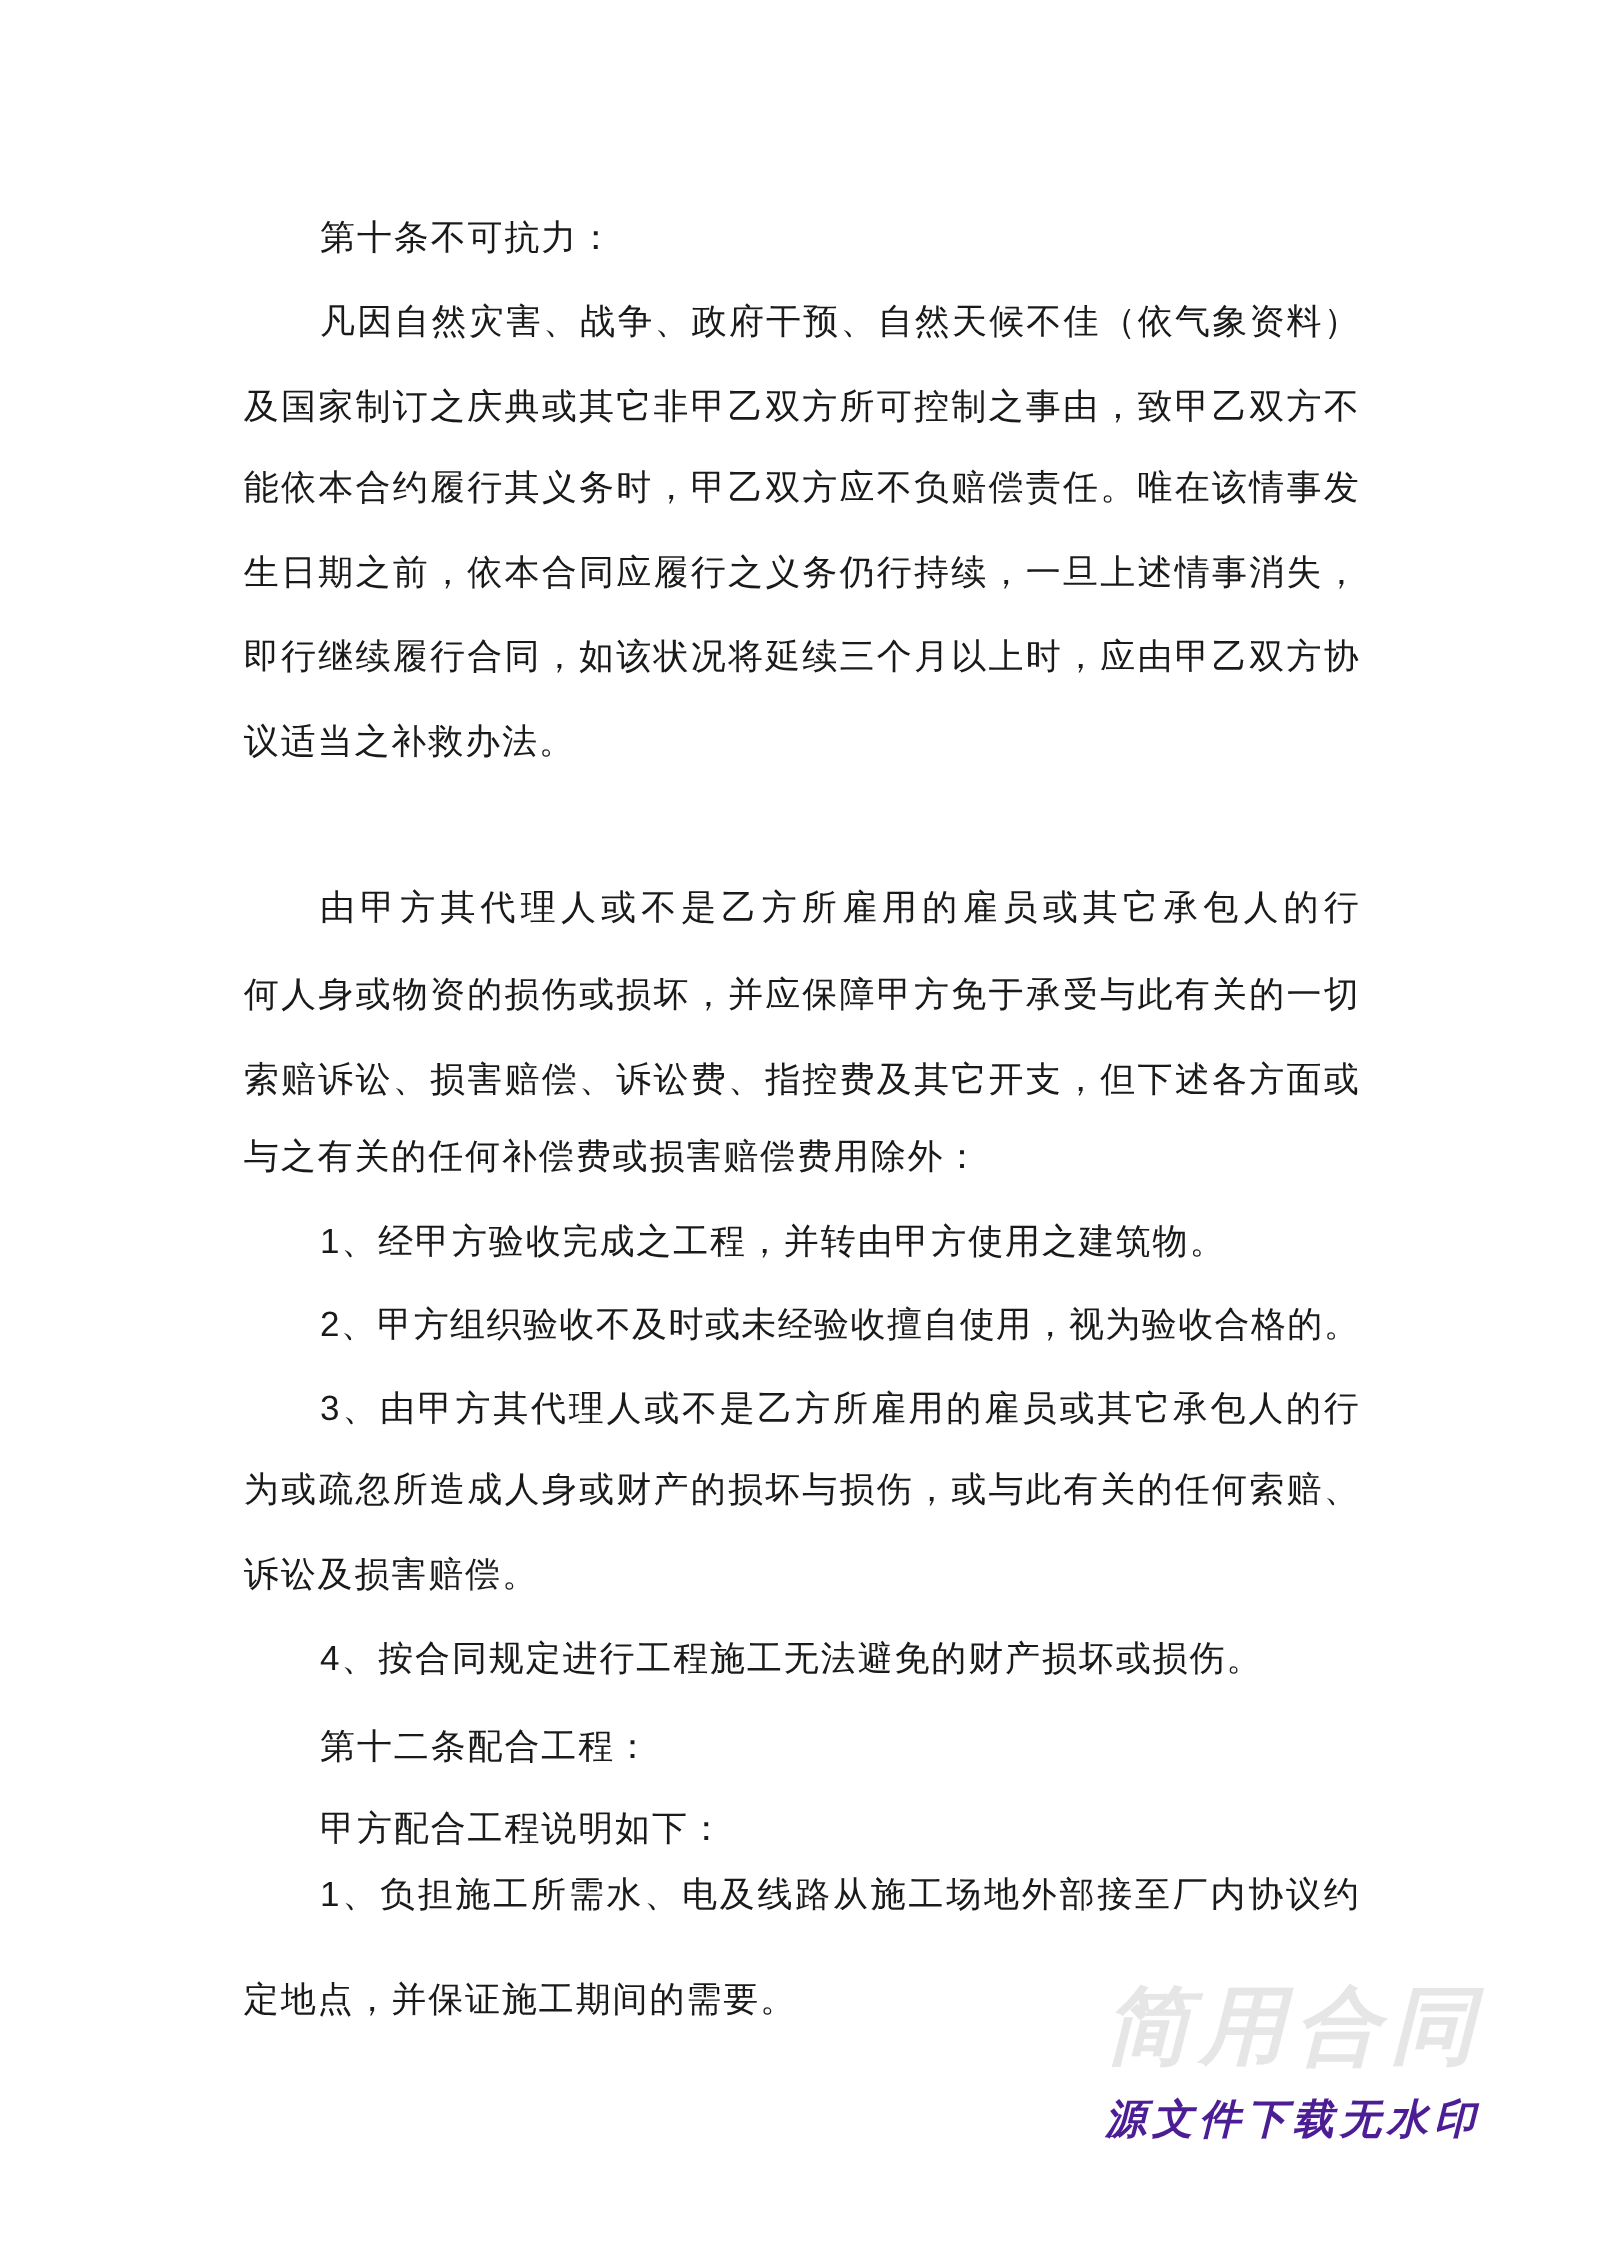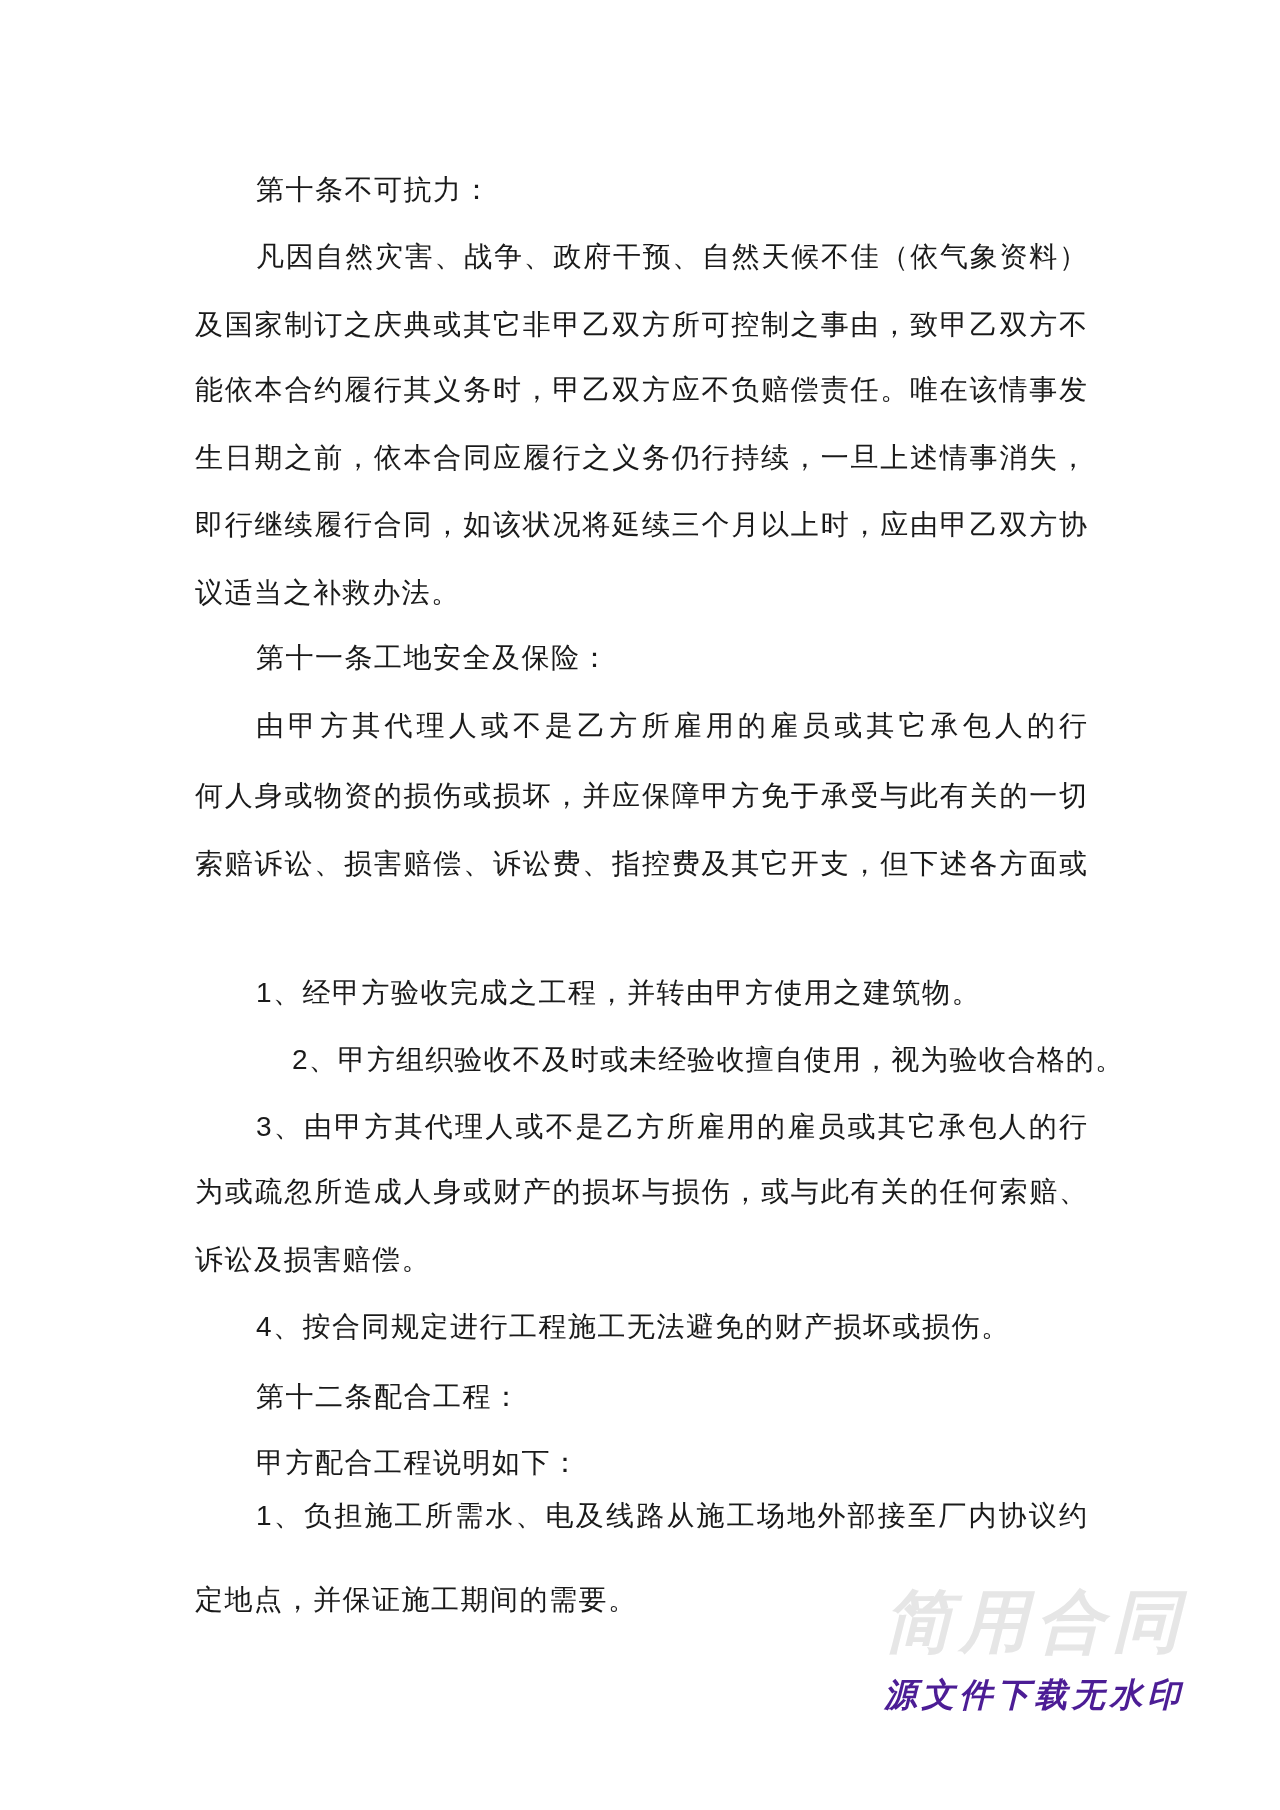--- a/index.html
+++ b/index.html
@@ -38,26 +38,26 @@
 <body>
 
 <div class="page">
   <div class="line indent" style="top: 170px;">第十条不可抗力：</div>
   <div class="line indent justify" style="top: 237px;">凡因自然灾害、战争、政府干预、自然天候不佳（依气象资料）</div>
   <div class="line justify" style="top: 370px;">能依本合约履行其义务时，甲乙双方应不负赔偿责任。唯在该情事发</div>
   <div class="line justify" style="top: 305px;">及国家制订之庆典或其它非甲乙双方所可控制之事由，致甲乙双方不</div>
   <div class="line justify" style="top: 438px;">生日期之前，依本合同应履行之义务仍行持续，一旦上述情事消失，</div>
   <div class="line justify" style="top: 505px;">即行继续履行合同，如该状况将延续三个月以上时，应由甲乙双方协</div>
   <div class="line" style="top: 573px;">议适当之补救办法。</div>
-  <div class="line indent" style="top: 638px;">第十一条工地安全及保险：</div>
   <div class="line indent justify" style="top: 706px;">由甲方其代理人或不是乙方所雇用的雇员或其它承包人的行</div>
   <div class="line justify" style="top: 776px;">何人身或物资的损伤或损坏，并应保障甲方免于承受与此有关的一切</div>
   <div class="line justify" style="top: 844px;">索赔诉讼、损害赔偿、诉讼费、指控费及其它开支，但下述各方面或</div>
+  <div class="line" style="top: 905px;">与之有关的任何补偿费或损害赔偿费用除外：</div>
   <div class="line indent" style="top: 973px;">1、经甲方验收完成之工程，并转由甲方使用之建筑物。</div>
-  <div class="line indent justify" style="top: 1040px; margin-left: 36px;">2、甲方组织验收不及时或未经验收擅自使用，视为验收合格的。</div>
+  <div class="line indent justify" style="top: 1040px;">2、甲方组织验收不及时或未经验收擅自使用，视为验收合格的。</div>
   <div class="line indent justify" style="top: 1107px;">3、由甲方其代理人或不是乙方所雇用的雇员或其它承包人的行</div>
   <div class="line justify" style="top: 1172px;">为或疏忽所造成人身或财产的损坏与损伤，或与此有关的任何索赔、</div>
   <div class="line" style="top: 1240px;">诉讼及损害赔偿。</div>
   <div class="line indent" style="top: 1307px;">4、按合同规定进行工程施工无法避免的财产损坏或损伤。</div>
   <div class="line indent" style="top: 1443px;">甲方配合工程说明如下：</div>
   <div class="line indent" style="top: 1377px;">第十二条配合工程：</div>
   <div class="line indent justify" style="top: 1452px; margin-top: 44px;">1、负担施工所需水、电及线路从施工场地外部接至厂内协议约</div>
   <div class="line" style="top: 1580px;">定地点，并保证施工期间的需要。</div>
 
   <div class="watermark wm-main" style="color: rgb(230, 230, 230);">简用合同</div>

